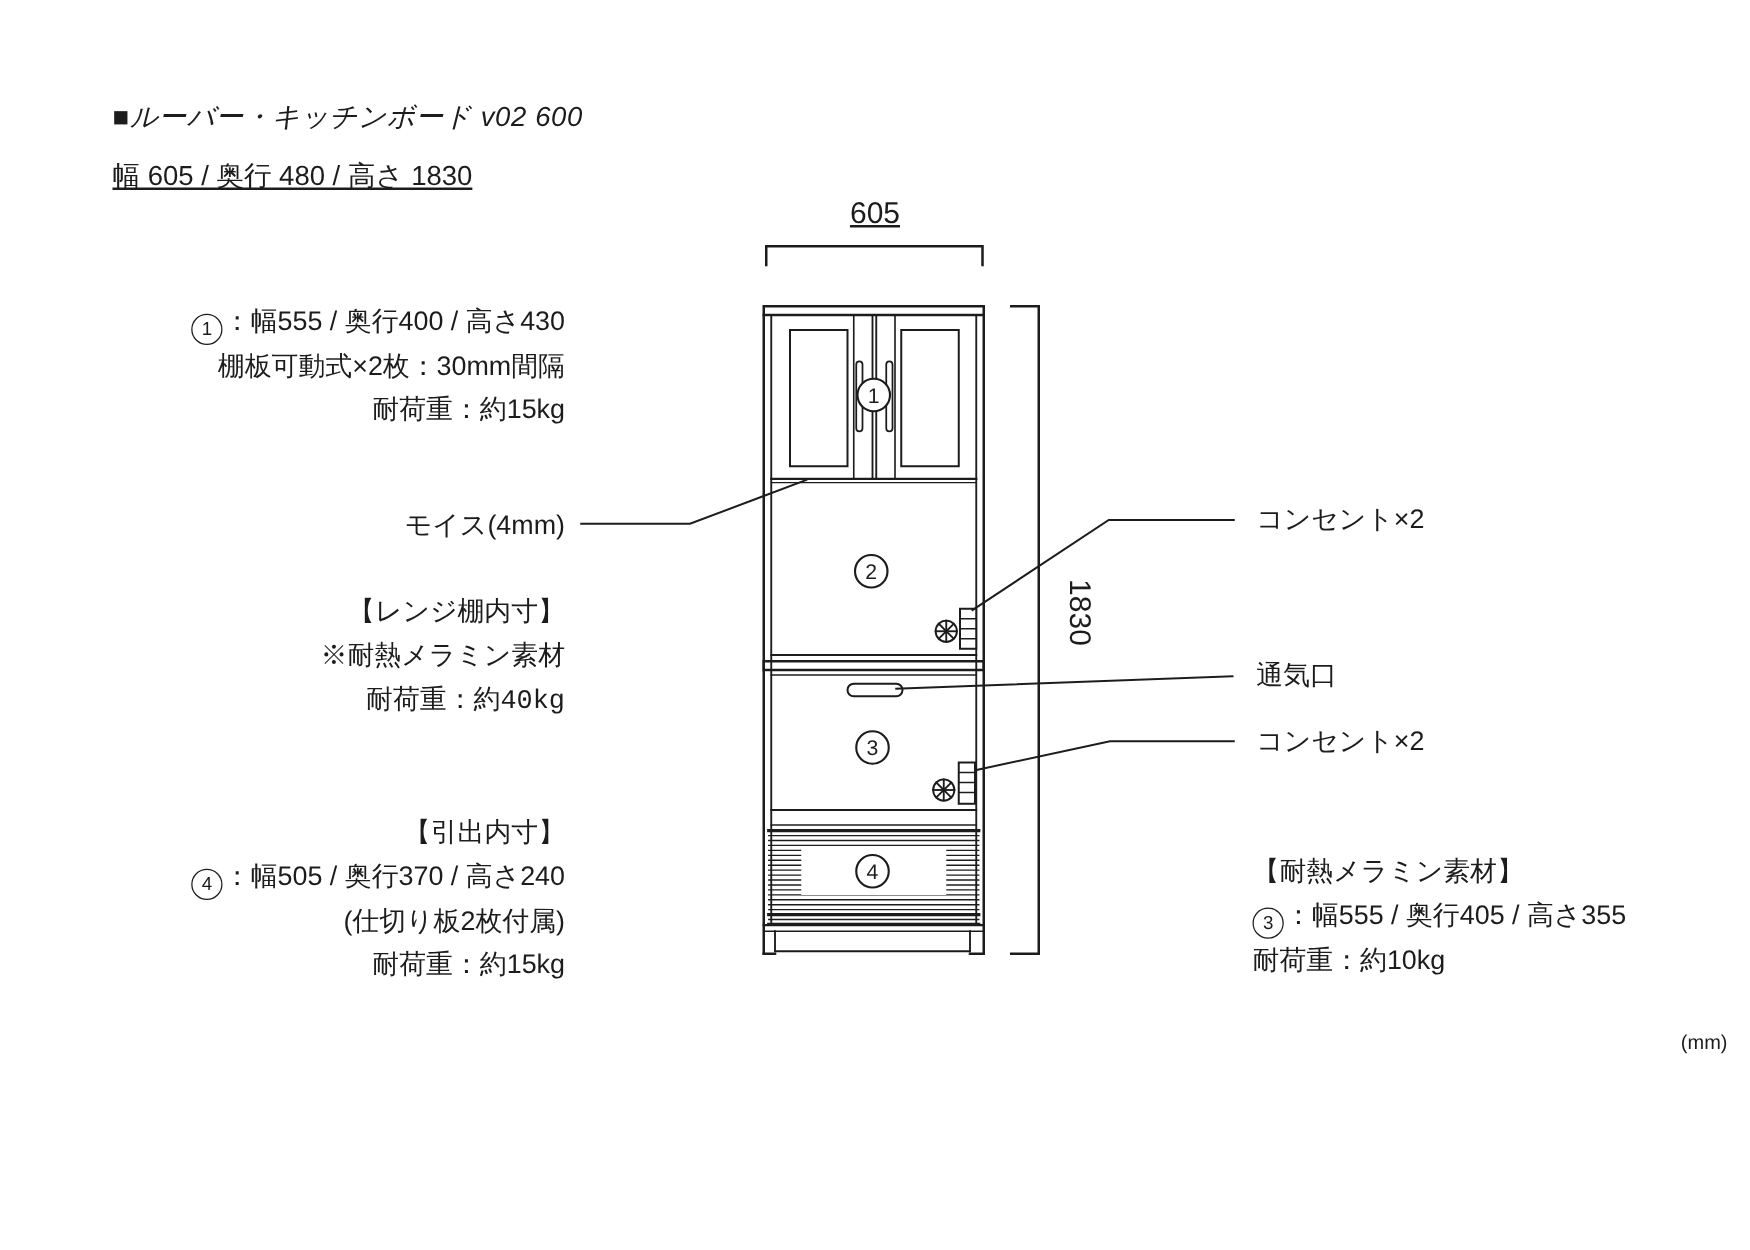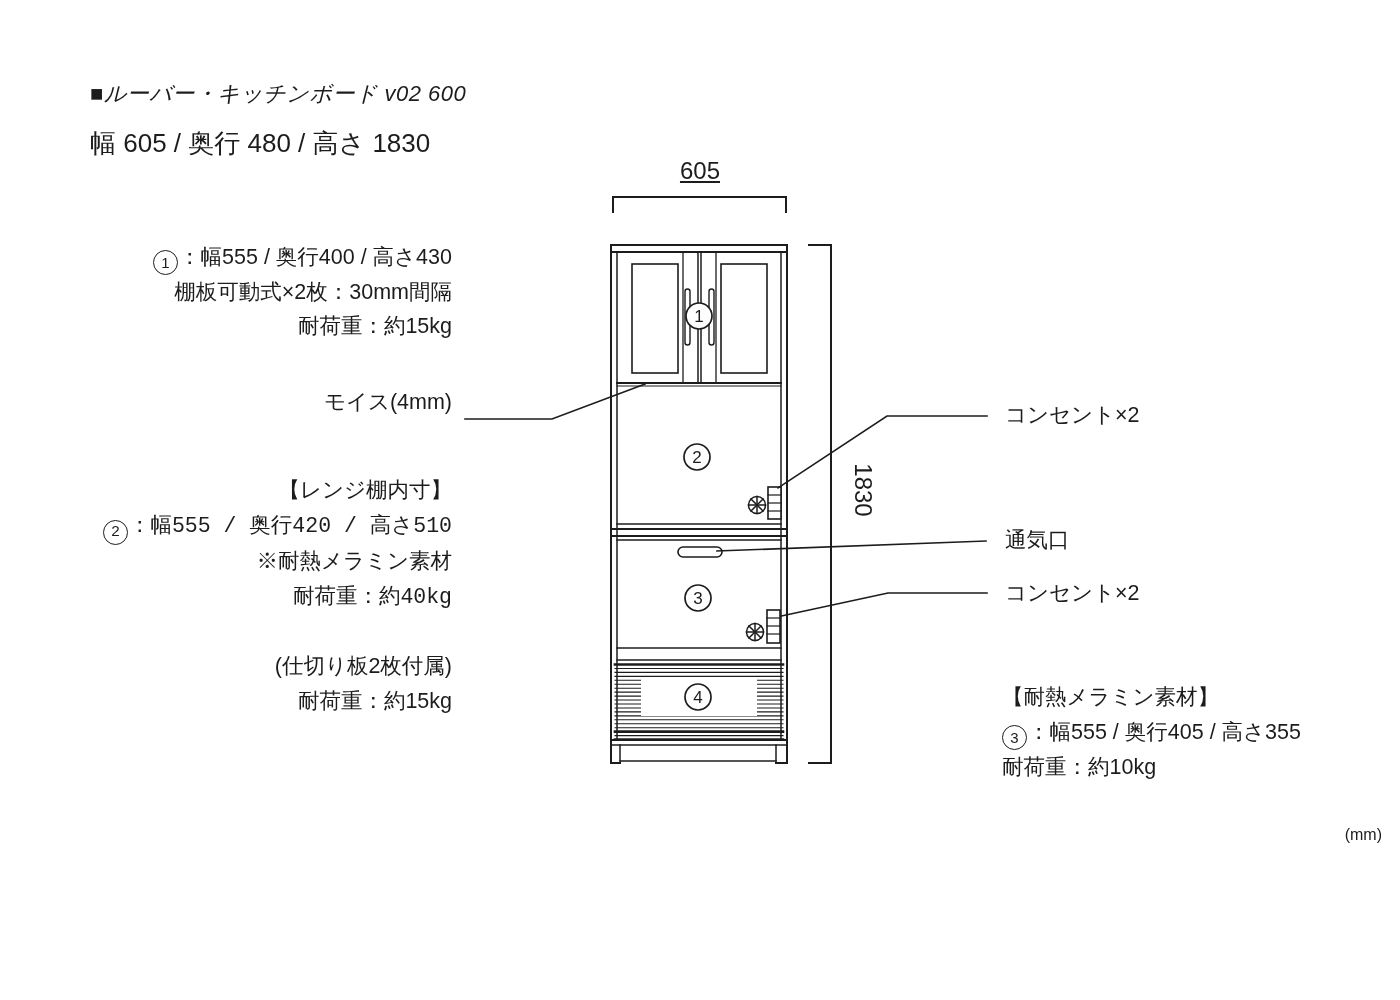--- a/index.html
+++ b/index.html
@@ -3,25 +3,25 @@
 <meta charset="utf-8">
 <style>
   html,body{margin:0;padding:0;}
   body{
     width:1400px;height:1000px;position:relative;background:#ffffff;
     font-family:"Liberation Sans","DejaVu Sans",sans-serif;
     color:#1c1c1c;overflow:hidden;
   }
   .abs{position:absolute;white-space:nowrap;}
   #title{left:90px;top:79px;font-size:22px;letter-spacing:0.5px;font-style:italic;}
-  #subtitle{left:90px;top:126px;font-size:26px;}
+  #subtitle{left:90px;top:126px;font-size:22px;text-decoration:underline;}
   .ann{font-size:21.5px;line-height:34px;}
   .ann.ra{text-align:right;}
   #ann-glass{right:948px;top:240px;}
-  #ann-mois{right:948px;top:385px;}
+  #ann-mois{right:948px;top:403px;}
   #ann-range{right:948px;top:474px;line-height:35px;font-family:Liberation Mono, monospace;}
   #ann-drawer{right:948px;top:649px;line-height:34.5px;}
   #ann-outlet-top{left:1005px;top:398px;}
   #ann-vent{left:1005px;top:523px;}
   #ann-outlet-bottom{left:1005px;top:576px;}
   #ann-slide{left:1002px;top:680px;line-height:34.5px;}
   #dim-width{left:613px;top:157px;width:174px;text-align:center;font-size:24px;text-decoration:underline;}
   #dim-height{left:829px;top:476px;width:68px;text-align:center;font-size:24px;
               transform:rotate(90deg);transform-origin:center center;}
   #unit-note{right:18px;top:826px;font-size:16px;}
@@ -156,25 +156,26 @@
 <div id="ann-glass" class="abs ann ra">
     <div><span class="cnum">1</span>：幅555 / 奥行400 / 高さ430</div>
     <div>棚板可動式×2枚：30mm間隔</div>
     <div>耐荷重：約15kg</div>
   </div>
 <div id="ann-mois" class="abs ann ra">
     <div>モイス(4mm)</div>
   </div>
 <div id="ann-range" class="abs ann ra">
     <div>【レンジ棚内寸】</div>
-    <div><span class="cnum">2</span>：幅555 / 奥行420 / 高さ510</div>
     <div>※耐熱メラミン素材</div>
     <div>耐荷重：約40kg</div>
   </div>
 <div id="ann-drawer" class="abs ann ra">
+    <div>【引出内寸】</div>
+    <div><span class="cnum">4</span>：幅505 / 奥行370 / 高さ240</div>
     <div>(仕切り板2枚付属)</div>
     <div>耐荷重：約15kg</div>
   </div>
 
 <div id="ann-outlet-top" class="abs ann">
     <div>コンセント×2</div>
   </div>
 <div id="ann-vent" class="abs ann">
     <div>通気口</div>
   </div>

